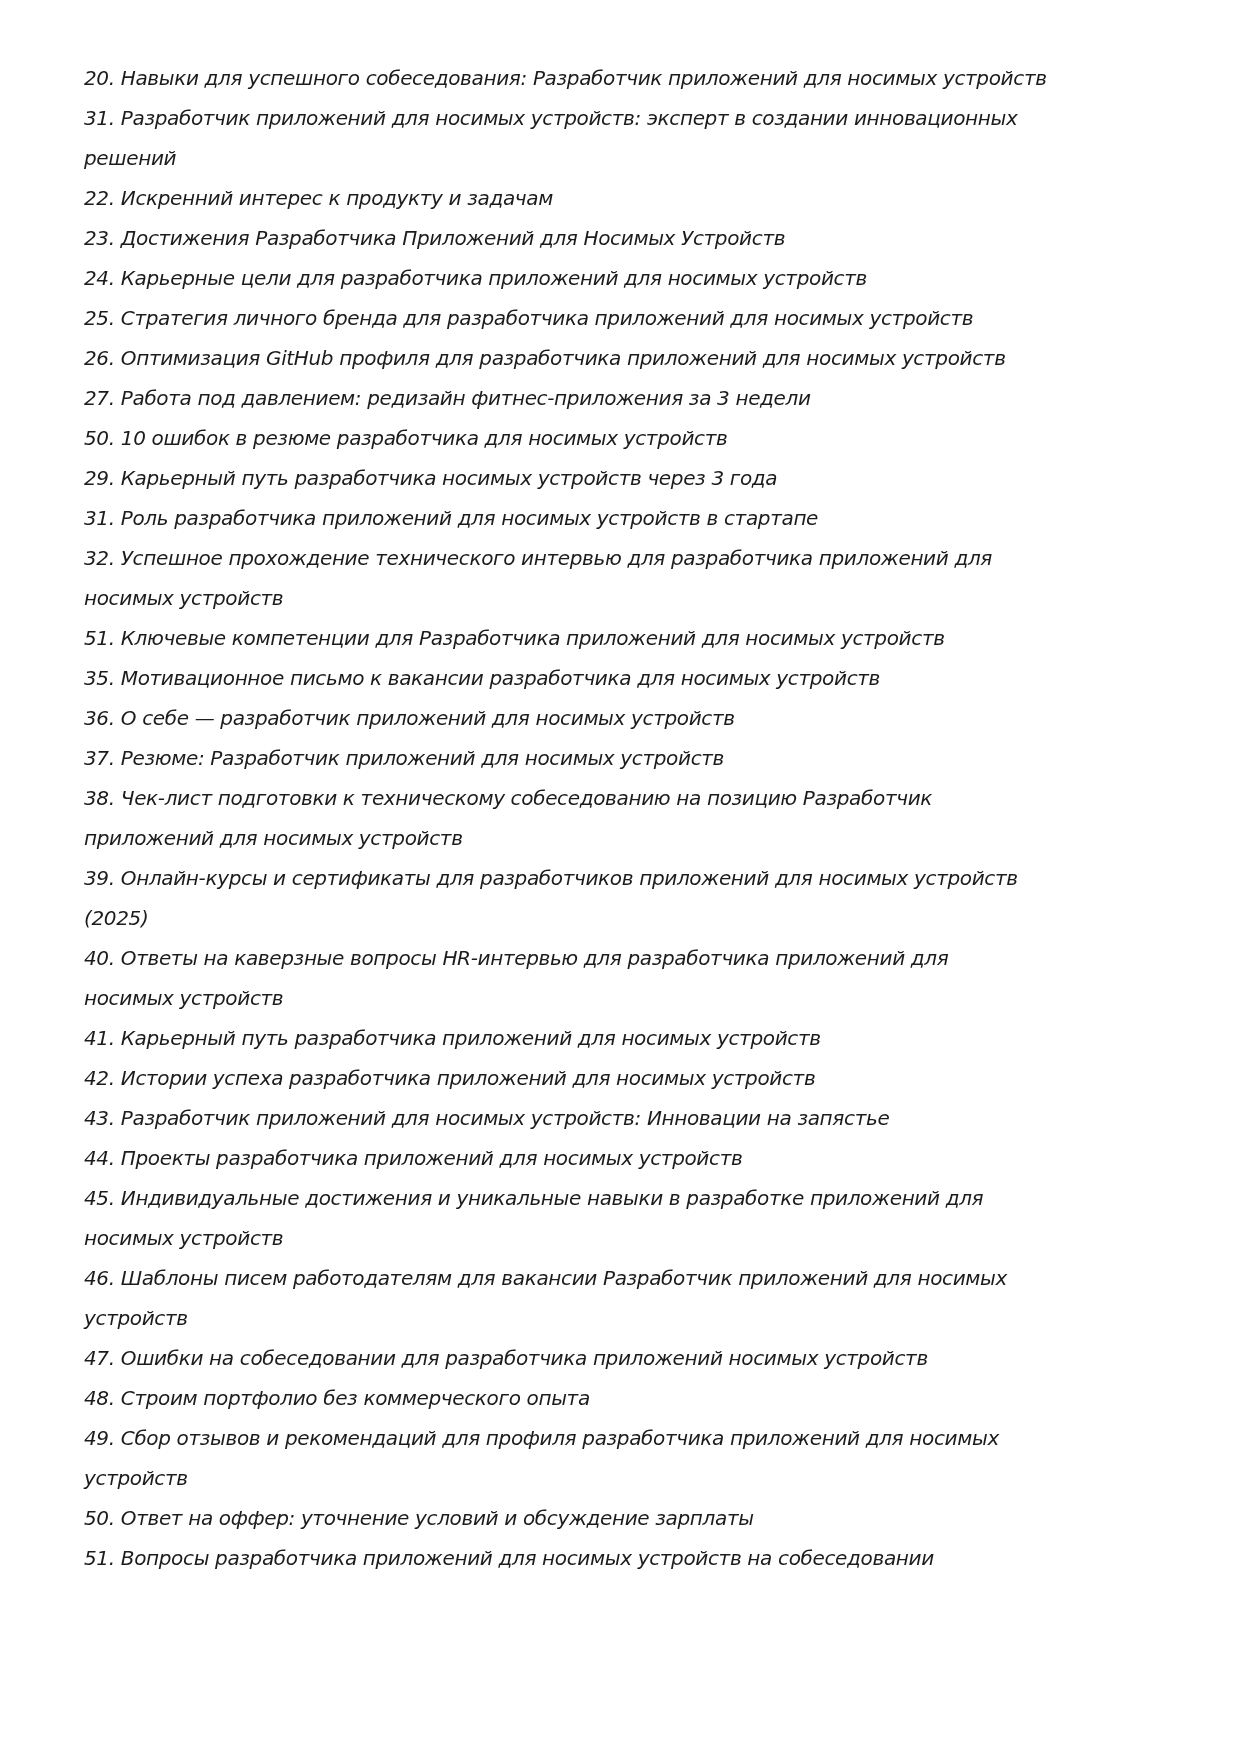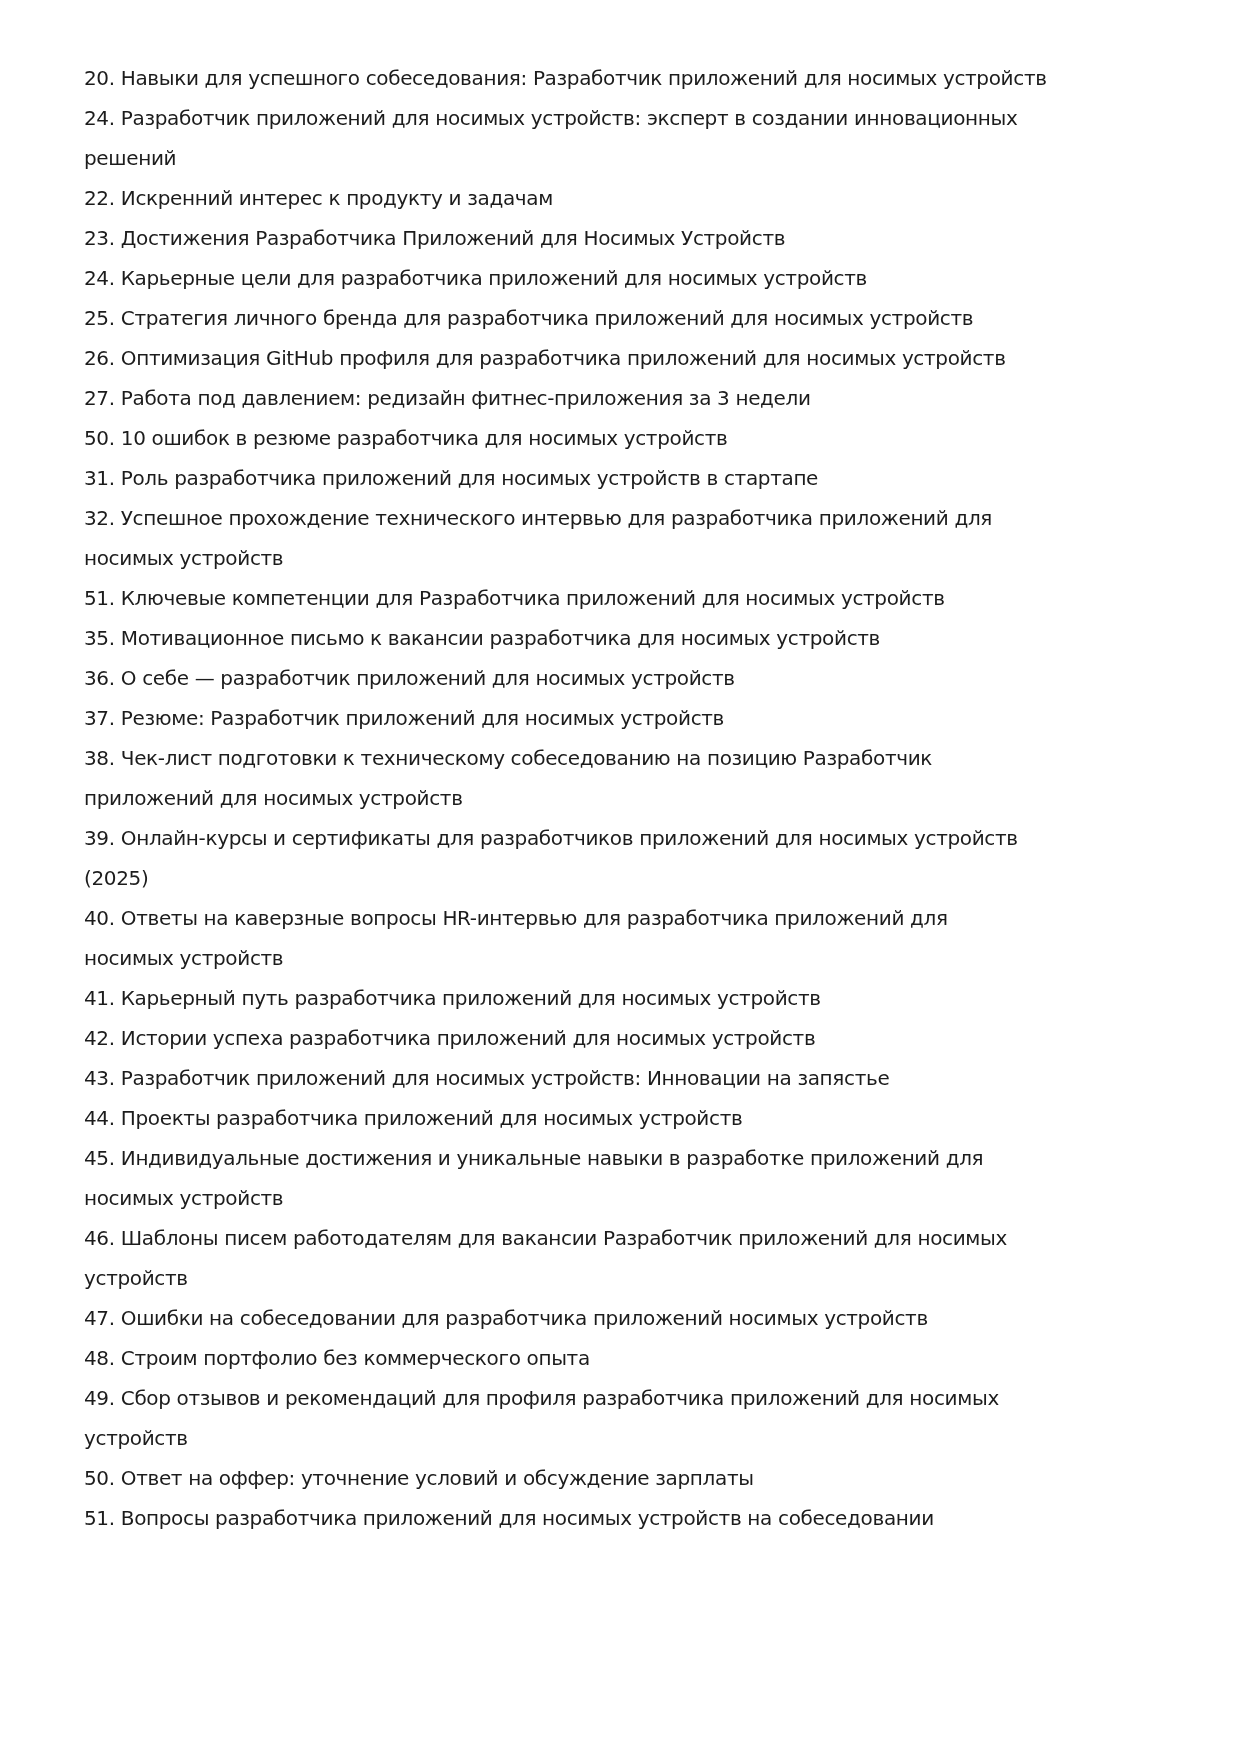--- a/index.html
+++ b/index.html
@@ -18,41 +18,42 @@
       left: 84px;
       top: 58px;
       width: 1110px;
       font-family: "DejaVu Sans", "Liberation Sans", sans-serif;
       font-size: 20px;
       letter-spacing: -0.35px;
       color: #1c1c1c;
       margin: 0;
       padding: 0;
       list-style: none;
+      font-style: italic;
     }
     .item {
       margin: 0;
       padding: 0;
     }
     .line {
       display: block;
       height: 40px;
       line-height: 40px;
       white-space: nowrap;
     }
   </style>
 </head>
 <body>
 
 <ul class="doc" id="doc-list">
     <li class="item">
       <span class="line">20. Навыки для успешного собеседования: Разработчик приложений для носимых устройств</span>
     </li>
     <li class="item">
-      <span class="line">24. Разработчик приложений для носимых устройств: эксперт в создании инновационных</span>
+      <span class="line">31. Разработчик приложений для носимых устройств: эксперт в создании инновационных</span>
       <span class="line">решений</span>
     </li>
     <li class="item">
       <span class="line">22. Искренний интерес к продукту и задачам</span>
     </li>
     <li class="item">
       <span class="line">23. Достижения Разработчика Приложений для Носимых Устройств</span>
     </li>
     <li class="item">
       <span class="line">24. Карьерные цели для разработчика приложений для носимых устройств</span>
@@ -61,20 +62,23 @@
       <span class="line">25. Стратегия личного бренда для разработчика приложений для носимых устройств</span>
     </li>
     <li class="item">
       <span class="line">26. Оптимизация GitHub профиля для разработчика приложений для носимых устройств</span>
     </li>
     <li class="item">
       <span class="line">27. Работа под давлением: редизайн фитнес-приложения за 3 недели</span>
     </li>
     <li class="item">
       <span class="line">50. 10 ошибок в резюме разработчика для носимых устройств</span>
+    </li>
+    <li class="item">
+      <span class="line">29. Карьерный путь разработчика носимых устройств через 3 года</span>
     </li>
     <li class="item">
       <span class="line">31. Роль разработчика приложений для носимых устройств в стартапе</span>
     </li>
     <li class="item">
       <span class="line">32. Успешное прохождение технического интервью для разработчика приложений для</span>
       <span class="line">носимых устройств</span>
     </li>
     <li class="item">
       <span class="line">51. Ключевые компетенции для Разработчика приложений для носимых устройств</span>

